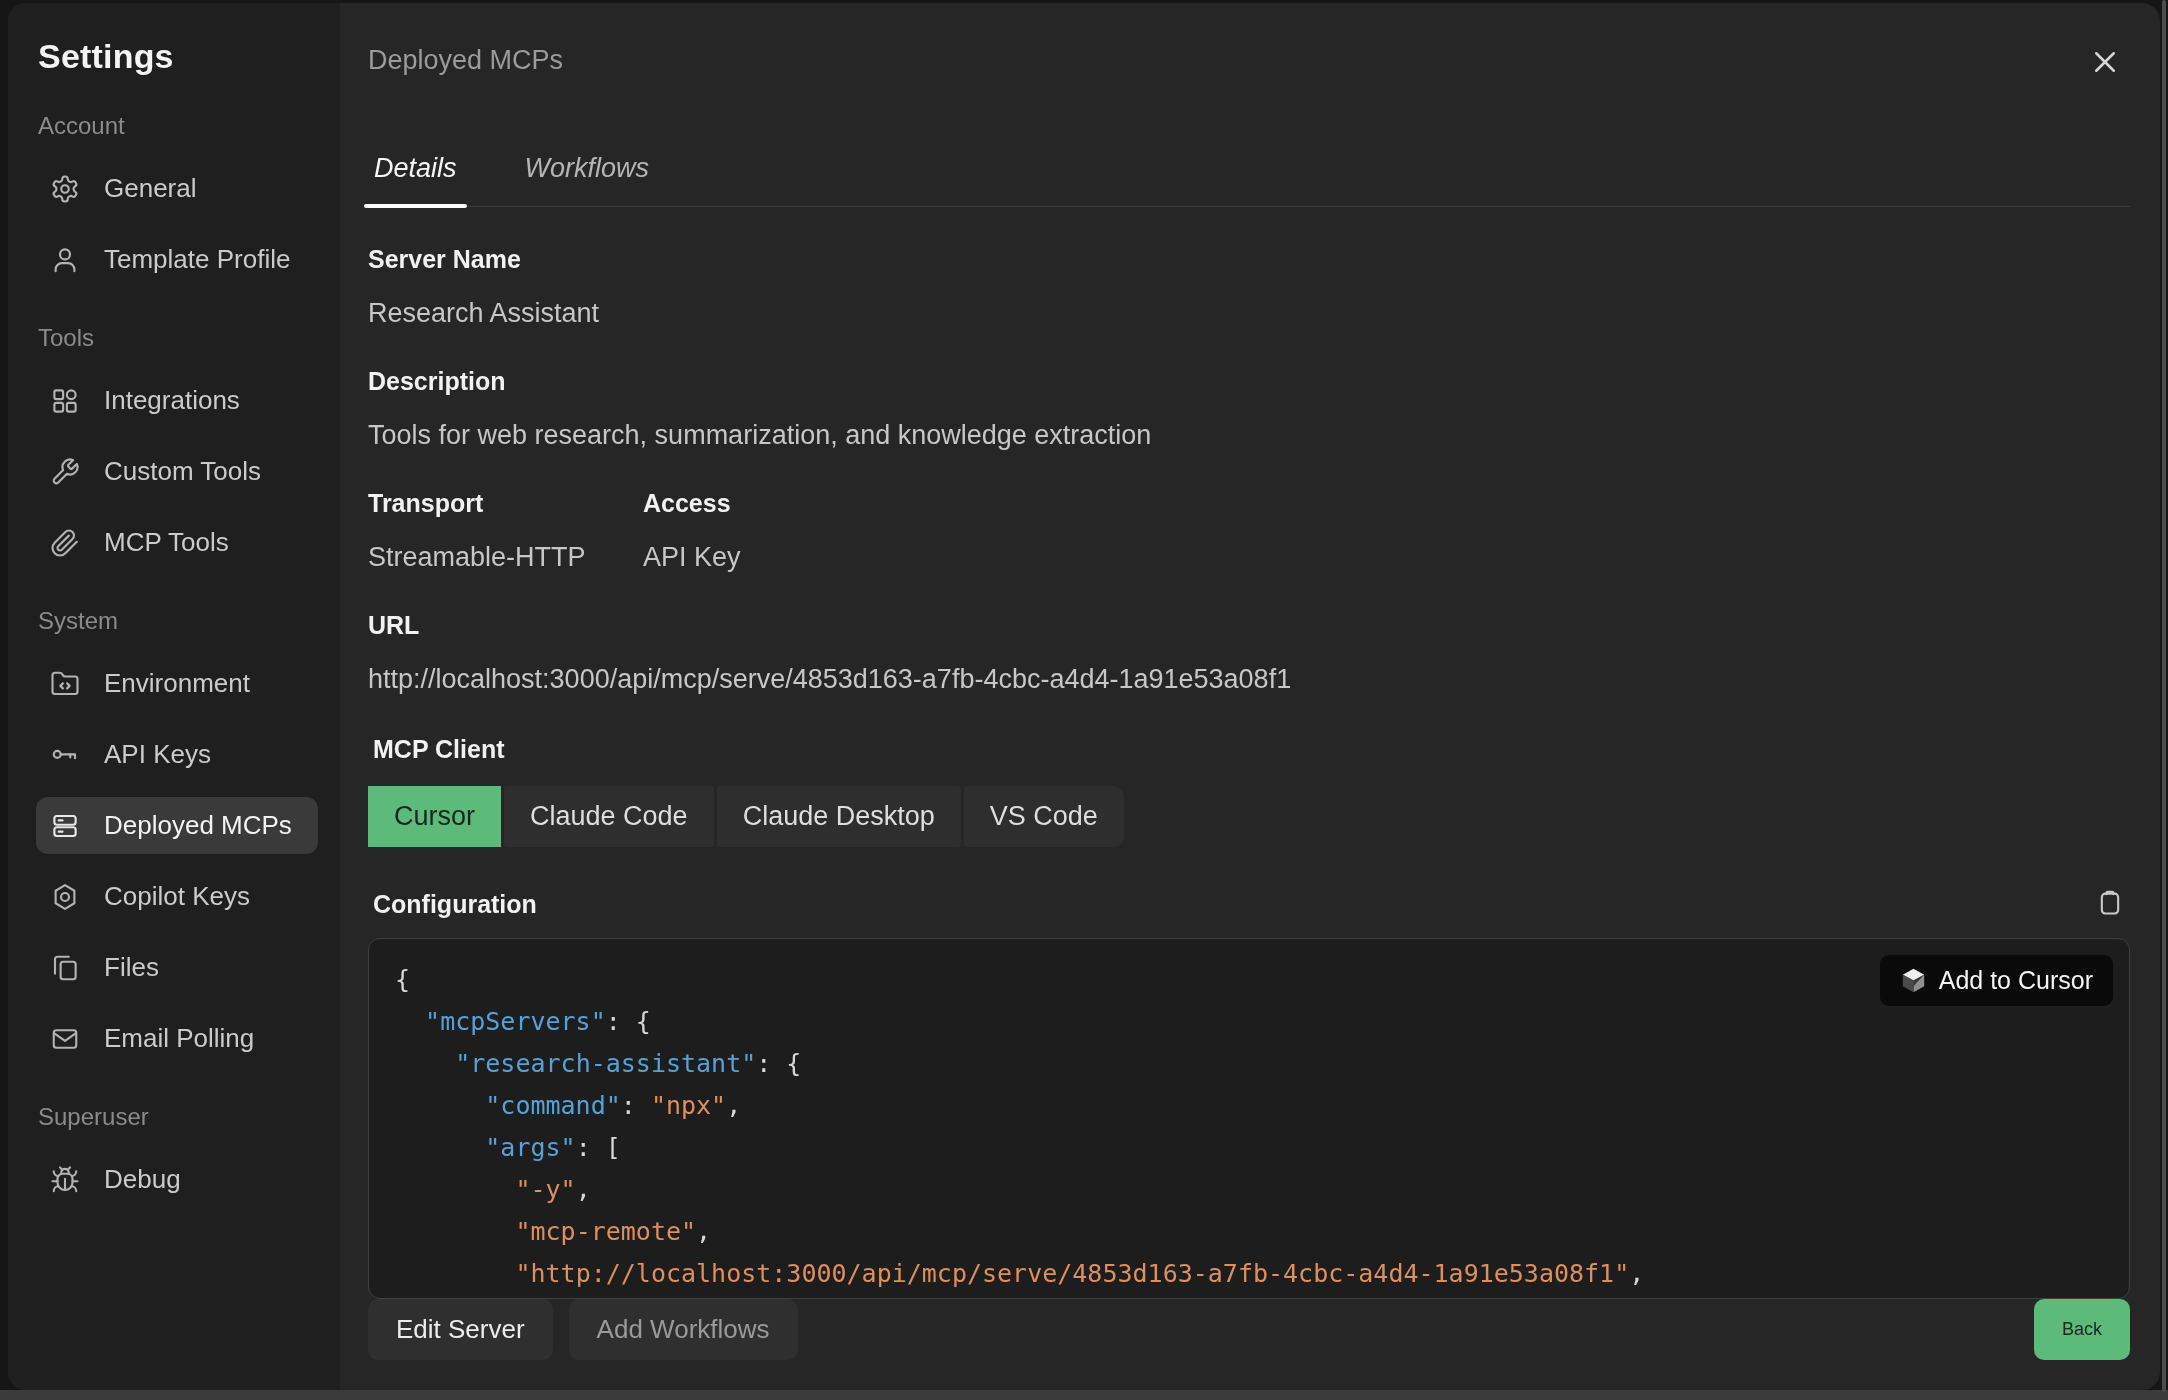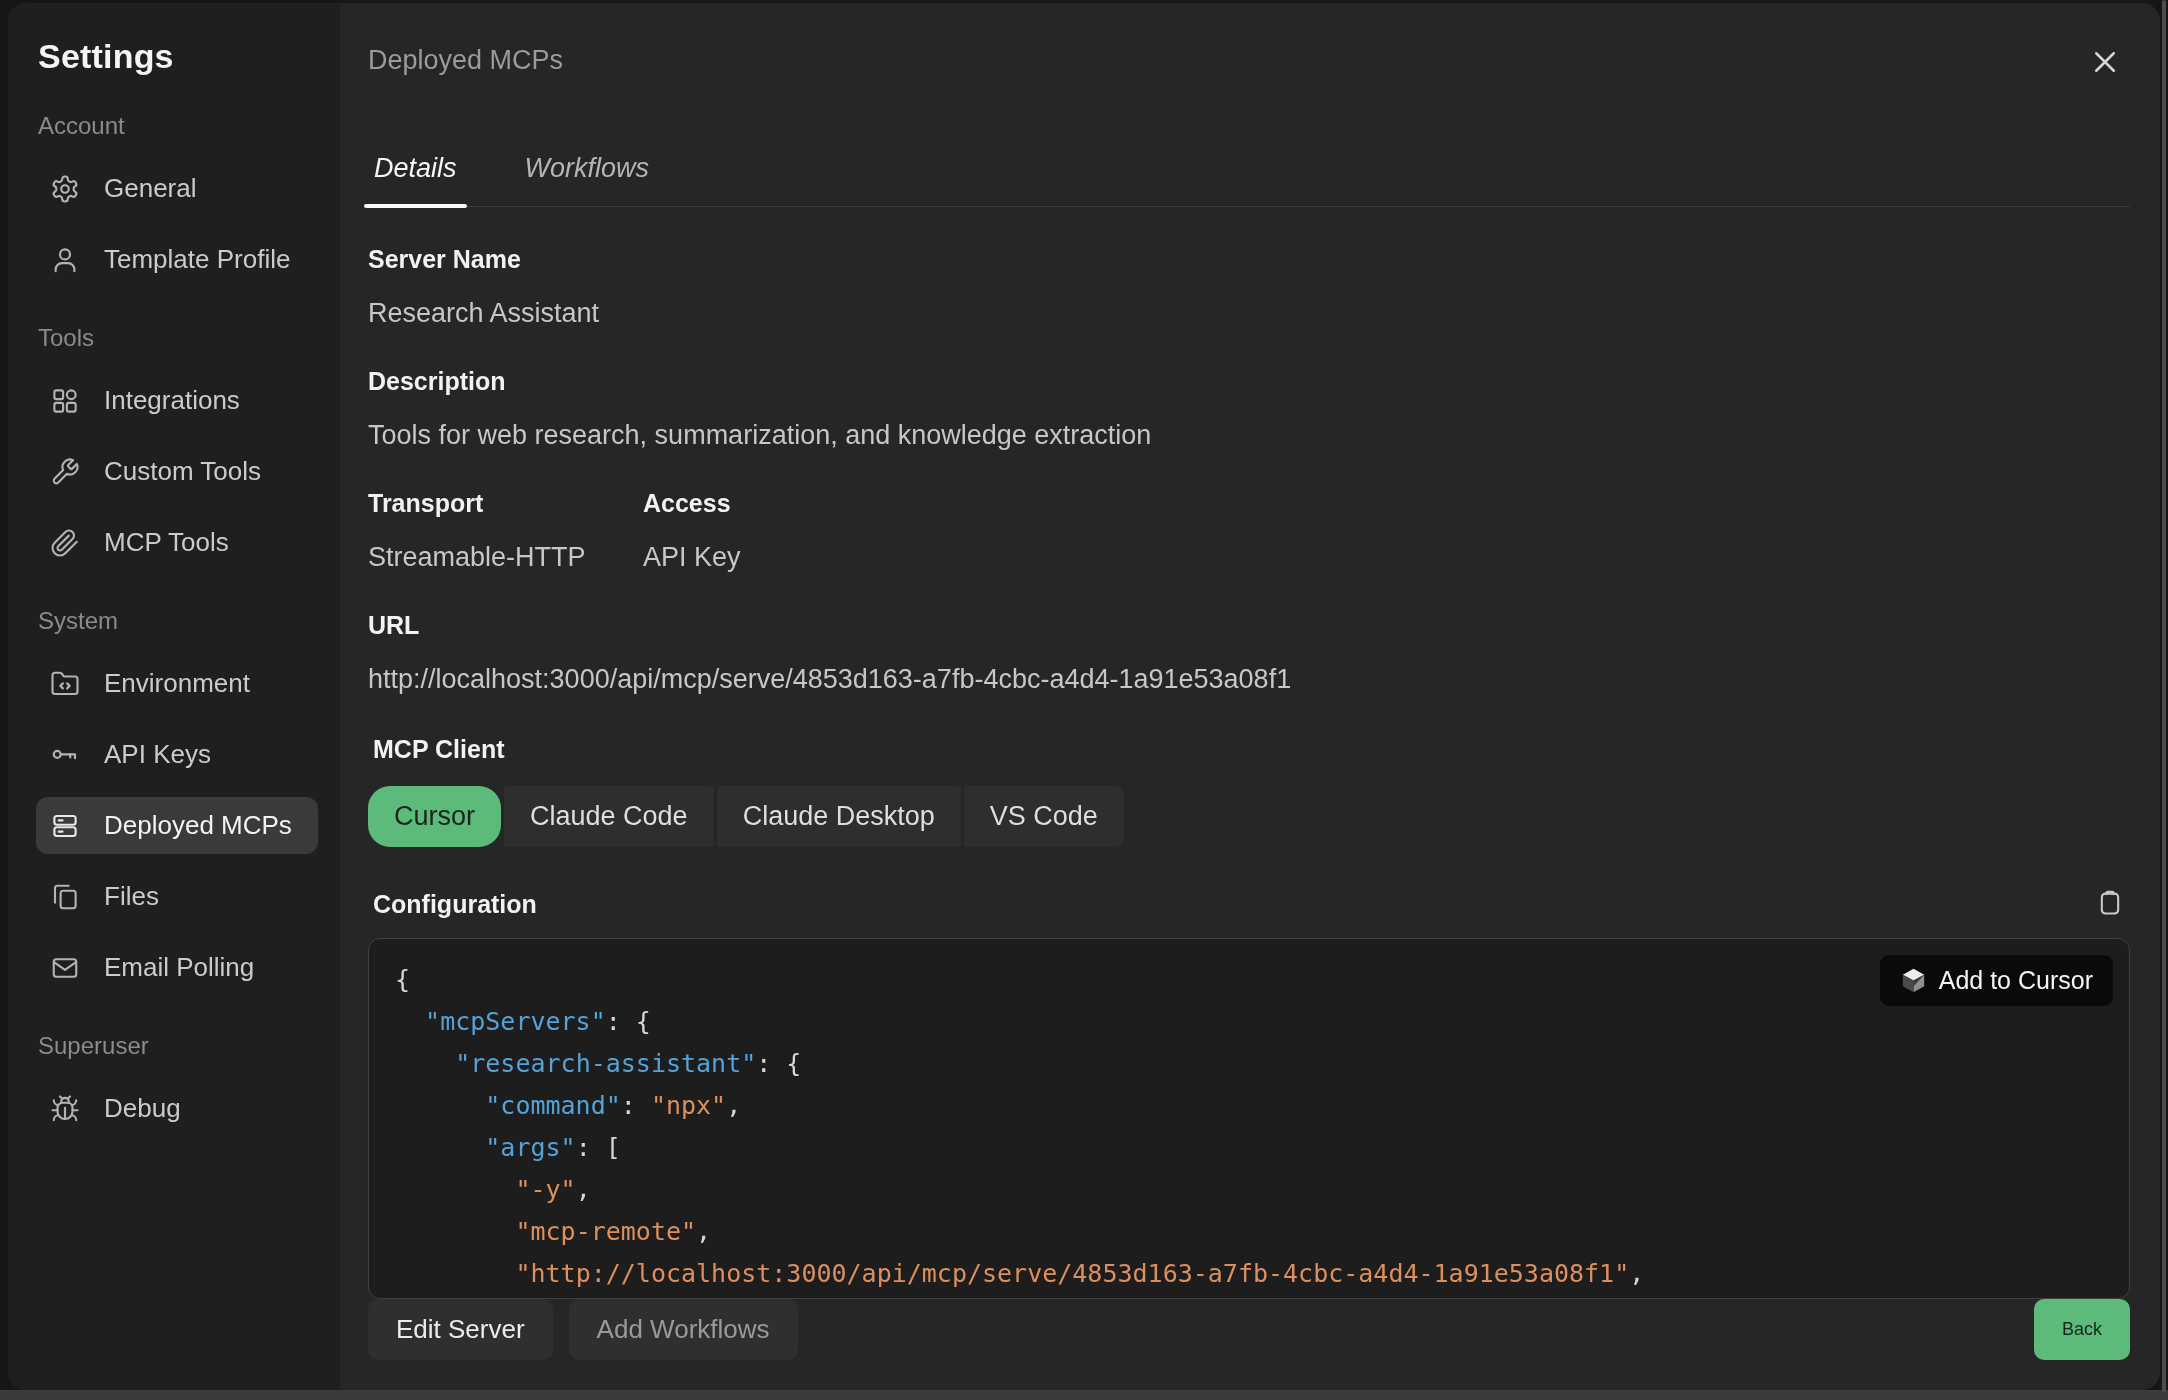--- a/index.html
+++ b/index.html
@@ -52,21 +52,21 @@
   .two-col .col1 { width:275px; }
 
   .mcp-client-label { margin-top:40px; margin-left:5px; font-size:25px; font-weight:600; color:#f2f2f2; }
   .segmented { display:flex; gap:3px; margin-top:22px; }
   .seg {
     border:none; cursor:pointer; font-family:inherit; font-size:27px; padding:0 26px; height:61px;
     background:#2e2e2e; color:#dedede; border-radius:3px; display:flex; align-items:center;
   }
   .seg:first-child { border-radius:10px 3px 3px 10px; }
   .seg:last-child { border-radius:3px 10px 10px 3px; }
-  .seg.selected { background:#5cba7a; color:#1a241d; border-radius:22px; font-weight:400; }
+  .seg.selected { background:#5cba7a; color:#1a241d; border-radius:0; font-weight:400; }
 
   .config-row { display:flex; align-items:center; justify-content:space-between; margin-top:40px; }
   .config-label { font-size:25px; font-weight:600; color:#f2f2f2; margin-left:5px; }
   .copy-btn { background:none; border:none; cursor:pointer; color:#c9c9c9; padding:2px; margin-right:4px; }
   .copy-btn svg { width:28px; height:28px; stroke:currentColor; stroke-width:1.8; fill:none; stroke-linecap:round; stroke-linejoin:round; }
 
   .code-block {
     margin-top:16px; position:relative; height:372px; overflow:hidden;
     background:#1d1d1d; border:1px solid #404040; border-radius:12px;
     padding:20px 26px;
@@ -189,20 +189,29 @@
             <rect x="3.5" y="4" width="17" height="7" rx="2"></rect>
             <rect x="3.5" y="13" width="17" height="7" rx="2"></rect>
             <path d="M7 7.5h3"></path>
             <path d="M7 16.5h3"></path>
           </svg>
       </span>
       <span>Deployed MCPs</span>
     </div>
 
 
+    <div class="side-item">
+      <span class="icn">
+        <svg viewBox="0 0 24 24">
+            <path d="M12 2.5 19.5 7v10L12 21.5 4.5 17V7L12 2.5z"></path>
+            <circle cx="12" cy="12" r="3.2"></circle>
+          </svg>
+      </span>
+      <span>Copilot Keys</span>
+    </div>
 
     <div class="side-item">
       <span class="icn">
         <svg viewBox="0 0 24 24">
             <rect x="8.5" y="7" width="12" height="14" rx="2"></rect>
             <path d="M4 16.5V5a2 2 0 0 1 2-2h9"></path>
           </svg>
       </span>
       <span>Files</span>
     </div>

